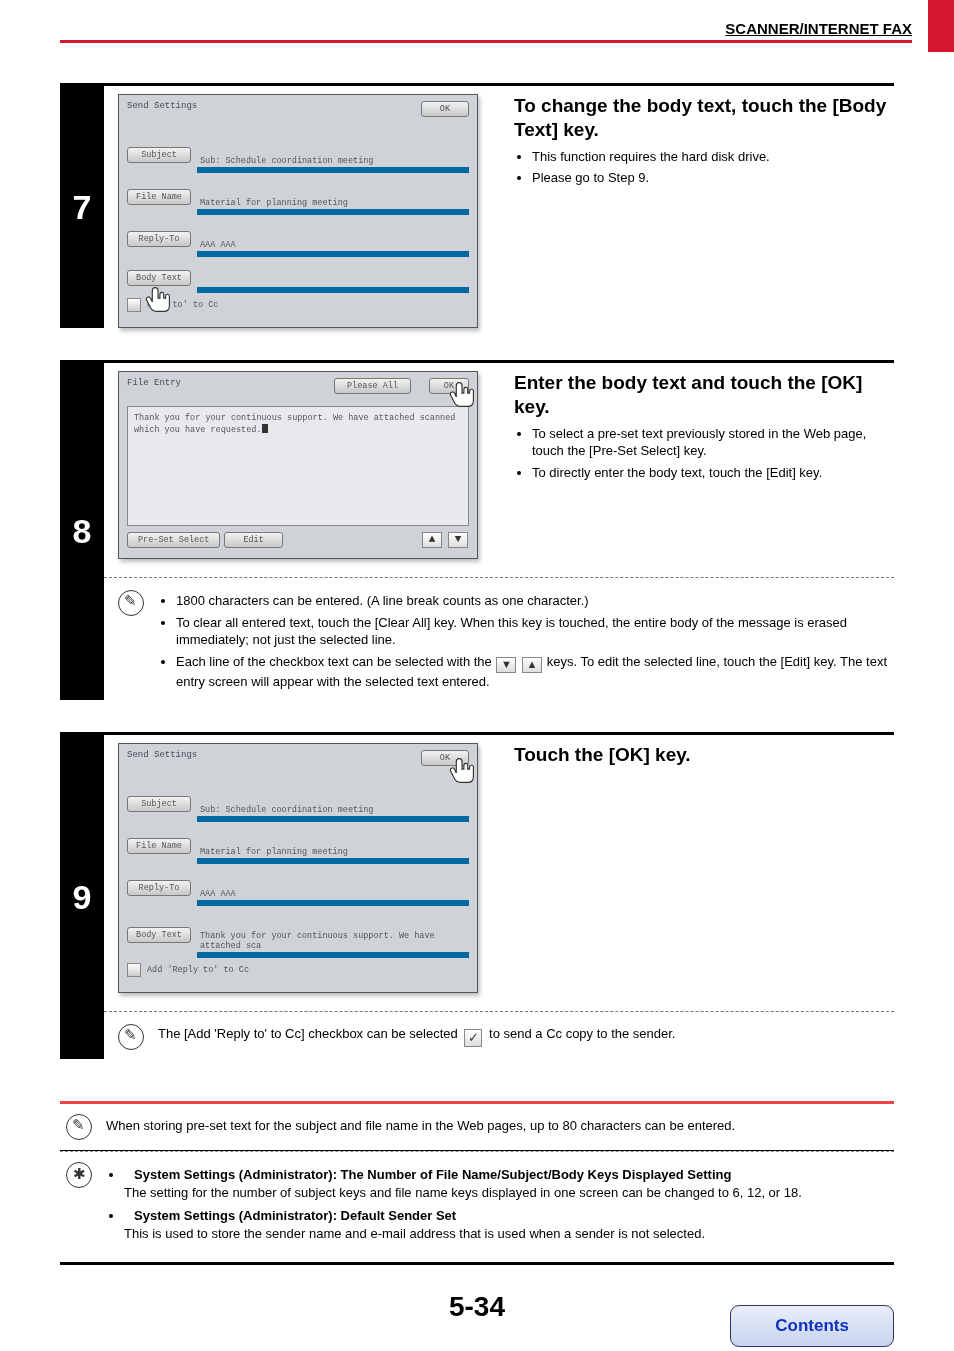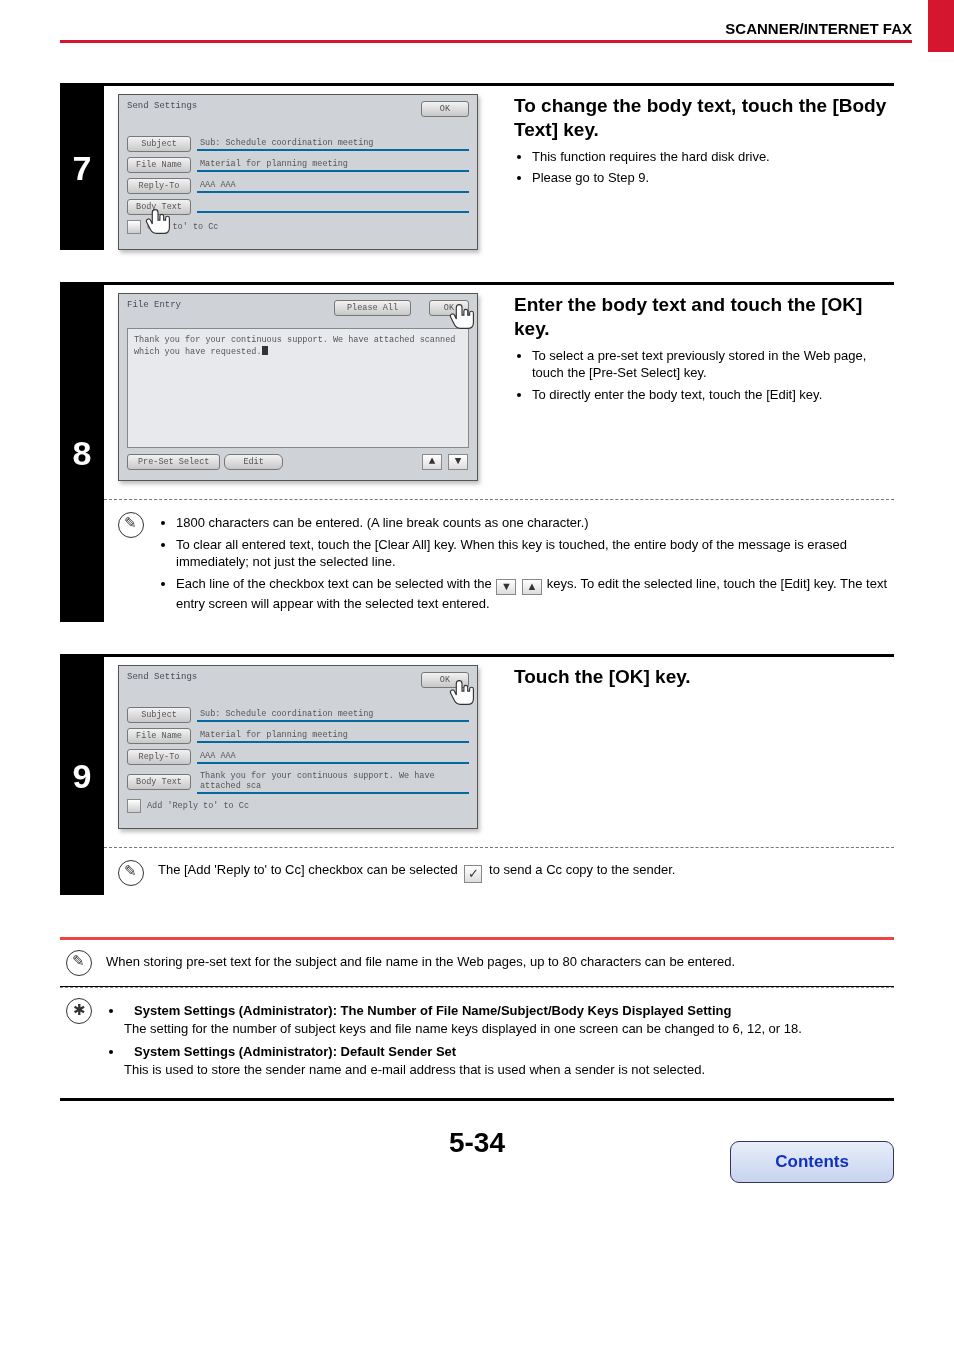--- a/index.html
+++ b/index.html
@@ -23,20 +23,21 @@
     position: relative;
   }
   .section-header {
     font-weight: bold;
     font-size: 15px;
     text-align: right;
     border-bottom: 3px solid #d4172e;
     padding-bottom: 3px;
     margin-bottom: 40px;
     margin-right: -18px;
+    text-decoration: underline;
   }
   
   .step {
     border-top: 3px solid #000;
     display: flex;
     margin-bottom: 32px;
     position: relative;
   }
   .step-num {
     background: #000;
@@ -160,25 +161,26 @@
     font-size:8.5px;
     padding:2px 10px;
     text-align:center;
     color:#555;
   }
   .ok-btn { position:absolute; top:6px; right:8px; padding:2px 18px; }
   .row { display:flex; align-items:center; gap:6px; margin:5px 0; }
   .lbl-btn { width:64px; padding:2px 0; flex:0 0 64px; }
   .val-line {
     flex:1;
-    border-bottom:2px solid #0369a1;
+    border-bottom:6px solid #0369a1;
     padding:1px 3px;
     font-size:8.5px;
     color:#555;
     min-height:12px;
+    margin-top:19px;
   }
   .chk { width:14px;height:14px;border:1px solid #888;background:linear-gradient(#fff,#ccc);flex:0 0 14px; }
   .body-area {
     background:#e8e9ec;
     border:1px solid #888;
     min-height:120px;
     padding:6px;
     font-size:8.5px;
     line-height:1.3;
     color:#555;
@@ -301,21 +303,21 @@
           <div class="panel">
             <span class="panel-title">File Entry</span>
             <span class="small-btn" style="position:absolute;top:6px;right:66px;padding:2px 12px;">Please All</span>
             <span class="ok-btn" style="padding:2px 14px;">OK</span>
             <div style="height:8px"></div>
             <div class="body-area">
               <span>Thank you for your continuous support. We have attached scanned which you have requested.</span><span class="cursor-block"></span>
             </div>
             <div class="bottom-btns">
               <span class="small-btn">Pre-Set Select</span>
-              <span class="small-btn" style="padding:2px 18px;border-radius:6px;">Edit</span>
+              <span class="small-btn" style="padding:2px 18px;">Edit</span>
               <span class="arrow-pair">
                 <span class="arrow-key">▲</span>
                 <span class="arrow-key">▼</span>
               </span>
             </div>
             <div class="hand" style="right:-4px;top:4px;">
               <svg viewBox="0 0 40 40">
                   <path d="M14 22 V10 q0-3 3-3 t3 3 v8 h2 v-4 q0-2 2-2 t2 2 v4 h2 v-2 q0-2 2-2 t2 2 v10 q0 6-6 6 h-8 q-4 0-6-4 l-4-8 q-1-2 1-3 t3 1z" fill="#fff" stroke="#333" stroke-width="1.2"></path>
                 </svg>
             </div>

